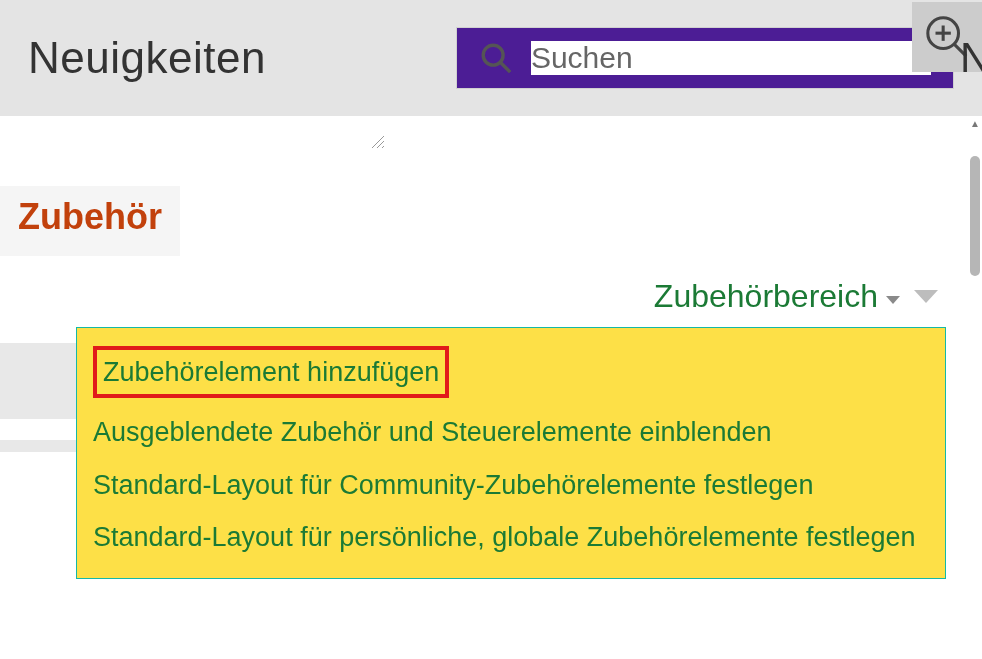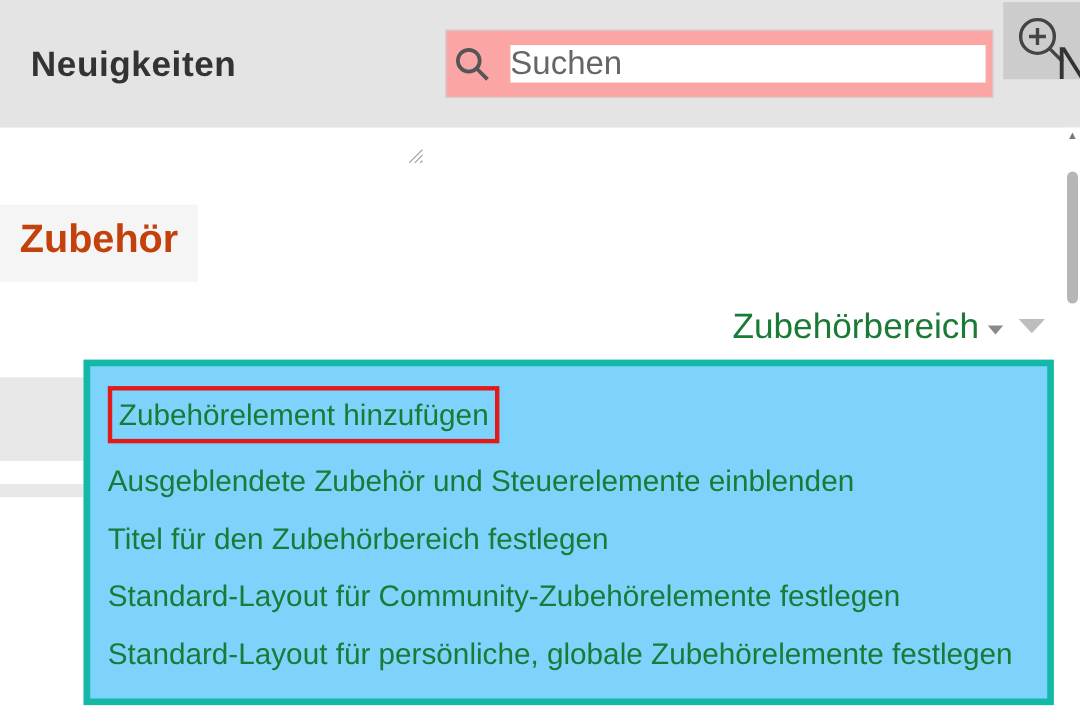--- a/index.html
+++ b/index.html
@@ -6,34 +6,34 @@
   html, body { width: 982px; height: 659px; font-family: Arial, Helvetica, sans-serif; background: #fff; overflow: hidden; }
   .header {
     background: #e4e4e4;
     height: 116px;
     display: flex;
     align-items: center;
     padding: 0 28px 0 28px;
     position: relative;
   }
   .header-title {
-    font-size: 32px;
-    font-weight: 700;
+    font-size: 44px;
+    font-weight: 400;
     color: #333;
     letter-spacing: 0.5px;
   }
   .search-box {
     margin-left: 190px;
-    background: #fca5a5;
+    background: #4c1d95;
     border: 1px solid #d0d0d0;
     height: 62px;
     width: 498px;
     display: flex;
     align-items: center;
-    padding: 0 6px;
+    padding: 0 22px;
   }
   .search-box svg { flex: 0 0 auto; }
   .search-input {
     border: none;
     outline: none;
     font-size: 30px;
     color: #666;
     margin-left: 18px;
     width: 100%;
     font-family: inherit;
@@ -75,21 +75,21 @@
     font-size: 36px;
     font-weight: 700;
     color: #c2410c;
     padding: 10px 18px 18px 18px;
     background: #f5f5f5;
     display: inline-block;
     margin-left: 0;
   }
   .dropdown-area {
     margin-left: 76px;
-    margin-right: 24px;
+    margin-right: 36px;
     margin-top: 14px;
     position: relative;
   }
   .dropdown-header {
     display: flex;
     justify-content: flex-end;
     align-items: center;
     gap: 14px;
     padding: 8px 8px 12px 0;
   }
@@ -111,22 +111,22 @@
     margin-top: 6px;
   }
   .big-caret {
     width: 0; height: 0;
     border-left: 12px solid transparent;
     border-right: 12px solid transparent;
     border-top: 13px solid #bdbdbd;
     cursor: pointer;
   }
   .menu {
-    border: 6px solid #14b8a6;
-    background: #7dd3fc;
+    border: 1px solid #14b8a6;
+    background: #fde047;
     padding: 10px 14px 14px 14px;
   }
   .menu-item {
     font-size: 27px;
     color: #1b7a35;
     padding: 8px 2px;
     cursor: pointer;
     line-height: 1.35;
   }
   .highlight {
@@ -216,21 +216,20 @@
         <span>Zubehörbereich</span>
         <span class="small-caret"></span>
       </span>
       <span class="big-caret"></span>
     </div>
     <div class="menu">
       <div class="menu-item">
         <span class="highlight">Zubehörelement hinzufügen</span>
       </div>
       <div class="menu-item">Ausgeblendete Zubehör und Steuerelemente einblenden</div>
-      <div class="menu-item">Titel für den Zubehörbereich festlegen</div>
       <div class="menu-item">Standard-Layout für Community-Zubehörelemente festlegen</div>
       <div class="menu-item">Standard-Layout für persönliche, globale Zubehörelemente festlegen</div>
     </div>
   </div>
 </div>
 
 <div class="scrollbar">
   <div class="scroll-arrow-up">▲</div>
   <div class="scroll-thumb"></div>
 </div>

